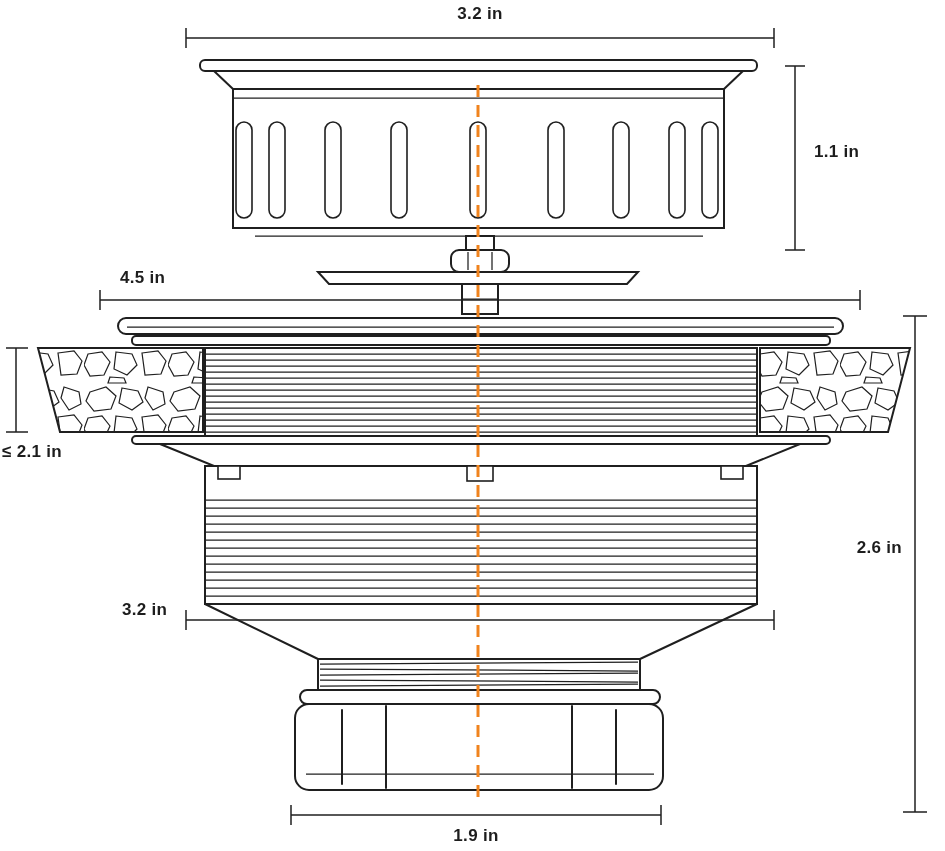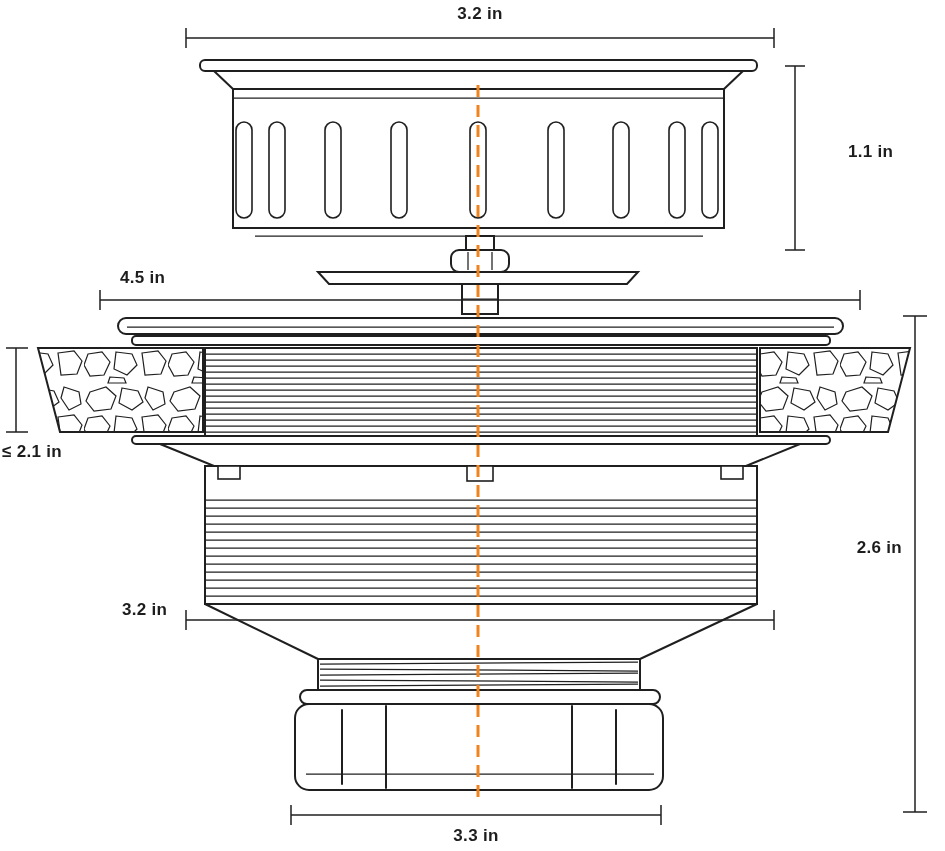--- a/index.html
+++ b/index.html
@@ -190,25 +190,25 @@
       <line class="dim" x1="291" y1="815" x2="661" y2="815"></line>
       <line class="dim" x1="291" y1="805" x2="291" y2="825"></line>
       <line class="dim" x1="661" y1="805" x2="661" y2="825"></line>
     </g>
 
     <line x1="478" y1="85" x2="478" y2="800" stroke="#f0831e" stroke-width="3" stroke-dasharray="12 8"></line>
   </svg>
 
   <div class="dim-label ctr" style="left:420px;top:4px;width:120px;">3.2 in</div>
 
-  <div class="dim-label" style="left:848px;top:142px;">1.1 in</div>
+  <div class="dim-label" style="left:814px;top:142px;">1.1 in</div>
 
   <div class="dim-label" style="left:120px;top:268px;text-align:center;">4.5 in</div>
 
   <div class="dim-label" style="left:2px;top:442px;">≤ 2.1 in</div>
 
   <div class="dim-label rgt" style="left:838px;top:538px;width:64px;">2.6 in</div>
 
   <div class="dim-label" style="left:122px;top:600px;">3.2 in</div>
 
-  <div class="dim-label ctr" style="left:416px;top:826px;width:120px;">3.3 in</div>
+  <div class="dim-label ctr" style="left:416px;top:826px;width:120px;">1.9 in</div>
 
 </div>
 
 </body></html>

